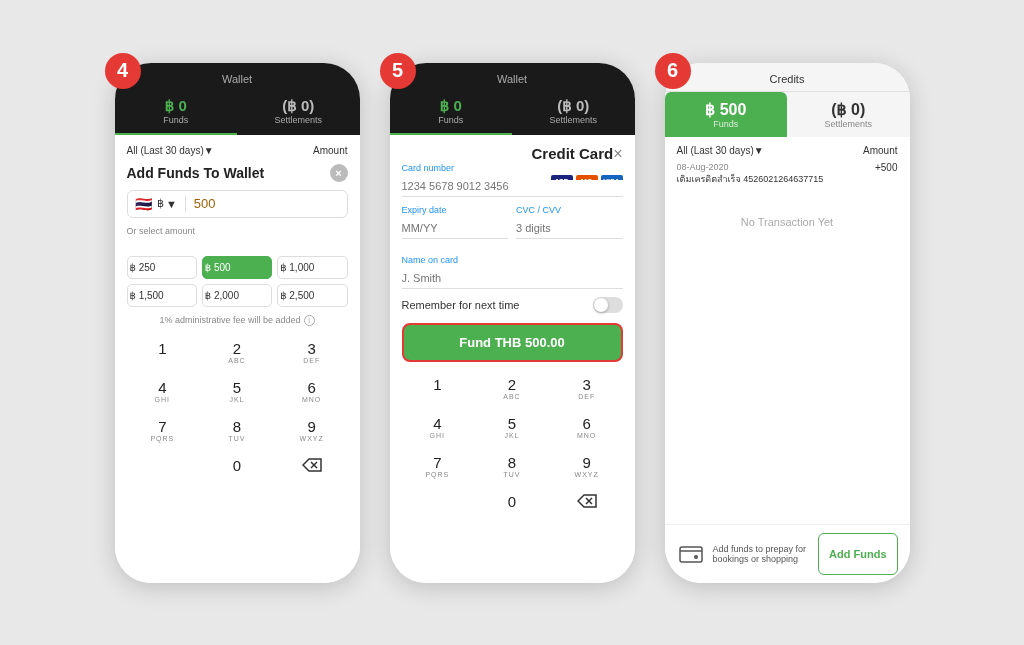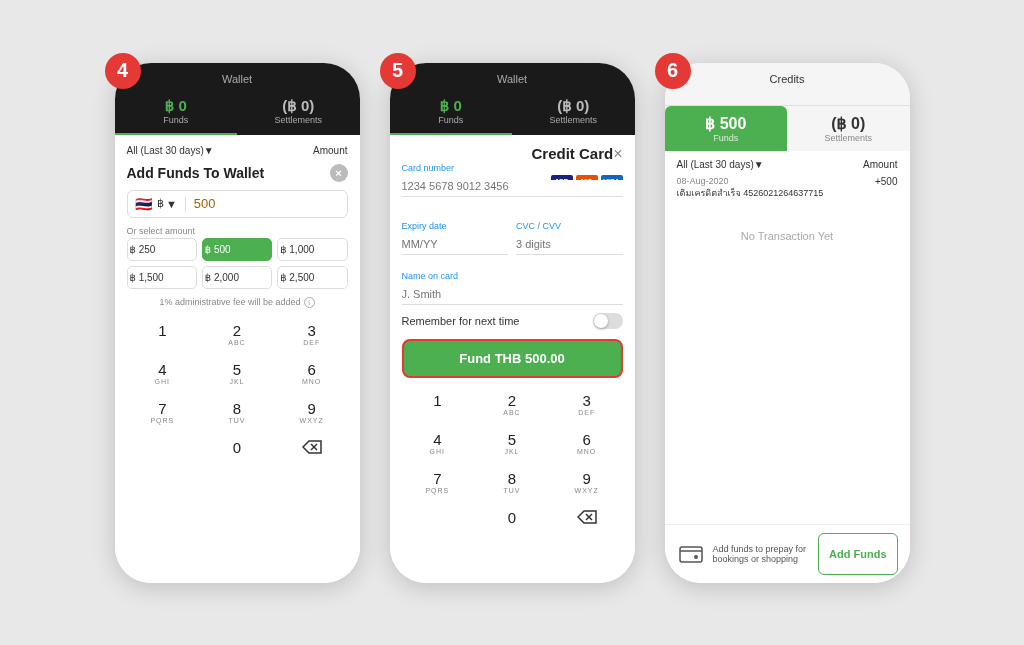--- a/index.html
+++ b/index.html
@@ -149,21 +149,21 @@
       margin: 0 4px;
     }
     .amount-value {
       font-size: 13px;
       color: #a16207;
       font-weight: 500;
     }
     .or-select {
       font-size: 9px;
       color: #888;
-      margin-bottom: 2px;
+      margin-bottom: 20px;
     }
     .amount-grid {
       display: grid;
       grid-template-columns: 1fr 1fr 1fr;
       gap: 5px;
       margin-bottom: 8px;
     }
     .amount-btn {
       border: 1px solid #ddd;
       border-radius: 5px;
@@ -356,21 +356,21 @@
       padding: 10px 0;
       text-align: center;
       font-size: 13px;
       font-weight: 600;
       cursor: pointer;
       margin-bottom: 8px;
     }
     
     .phone6-header {
       background: #f5f5f5;
-      padding: 10px 0 20px 0;
+      padding: 10px 0 6px 0;
       text-align: center;
       color: #333;
       font-size: 11px;
       border-bottom: 1px solid #e0e0e0;
     }
     .phone6-tabs {
       display: flex;
       flex-direction: row;
       background: #f5f5f5;
     }
@@ -592,21 +592,21 @@
           <div class="phone4-tab-amount">(฿ 0)</div>
           <div class="phone4-tab-label">Settlements</div>
         </div>
       </div>
       <div class="phone5-content">
         <div class="cc-header">
           <span class="cc-title">Credit Card</span>
           <span class="cc-close">×</span>
         </div>
         <div class="cc-field-label">Card number</div>
-        <div style="position:relative;margin-bottom:24px;">
+        <div style="position:relative;margin-bottom:8px;">
           <input class="cc-input" type="text" style="margin-bottom: 0px;" placeholder="1234 5678 9012 3456">
           <div class="cc-card-icons">
             <span class="card-icon jcb">JCB</span>
             <span class="card-icon mc">MC</span>
             <span class="card-icon visa">VISA</span>
           </div>
         </div>
         <div class="cc-row">
           <div class="cc-half">
             <div class="cc-field-label">Expiry date</div>

